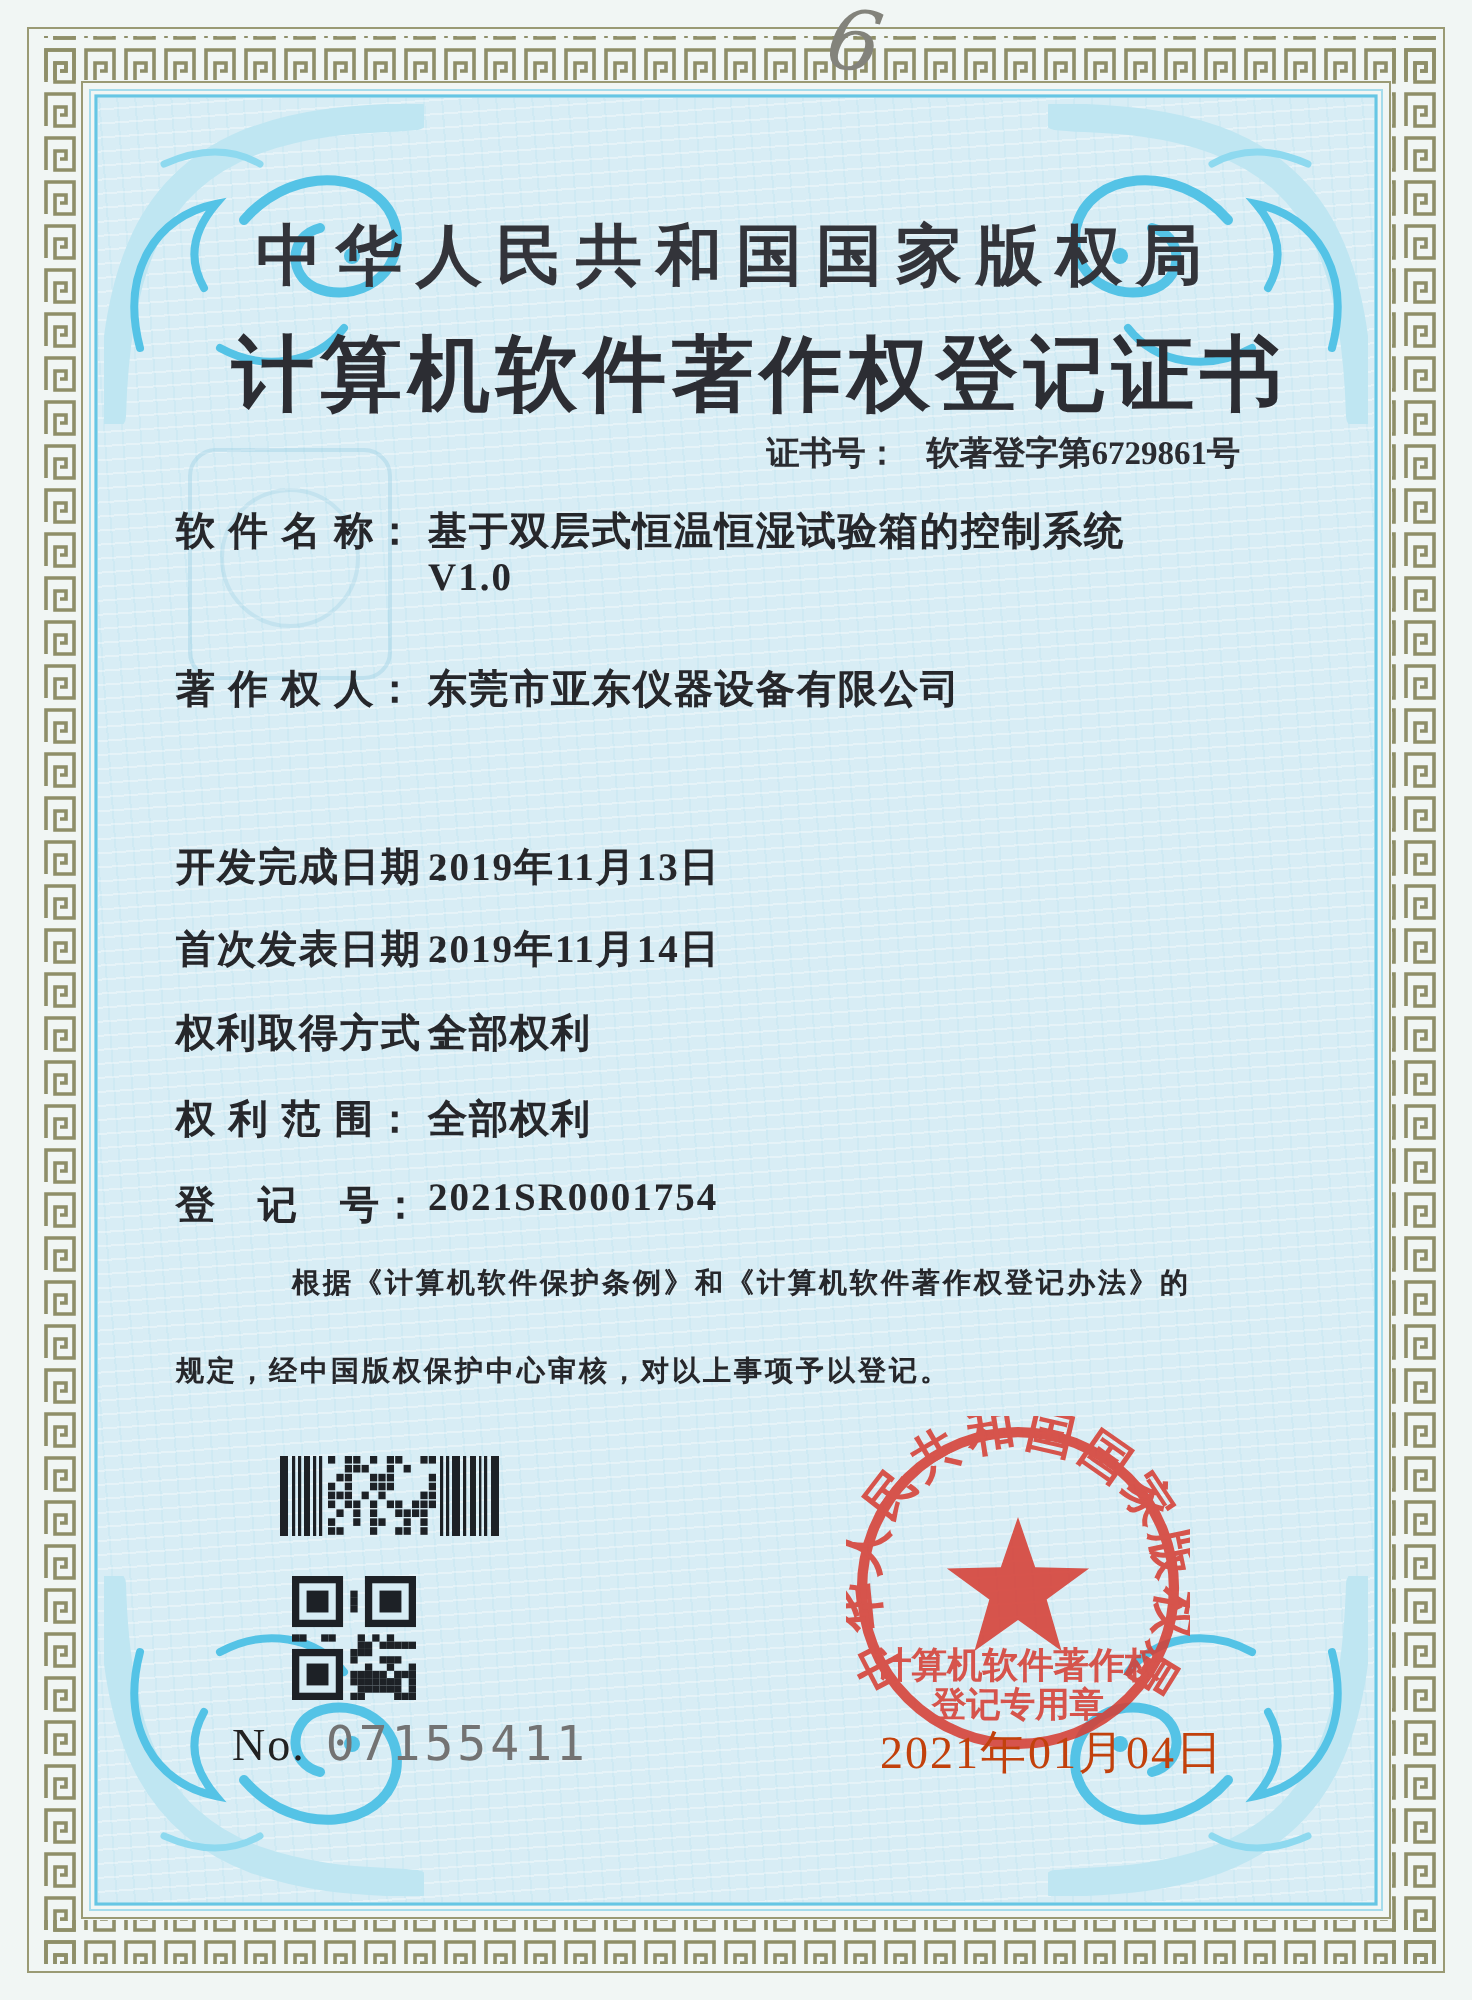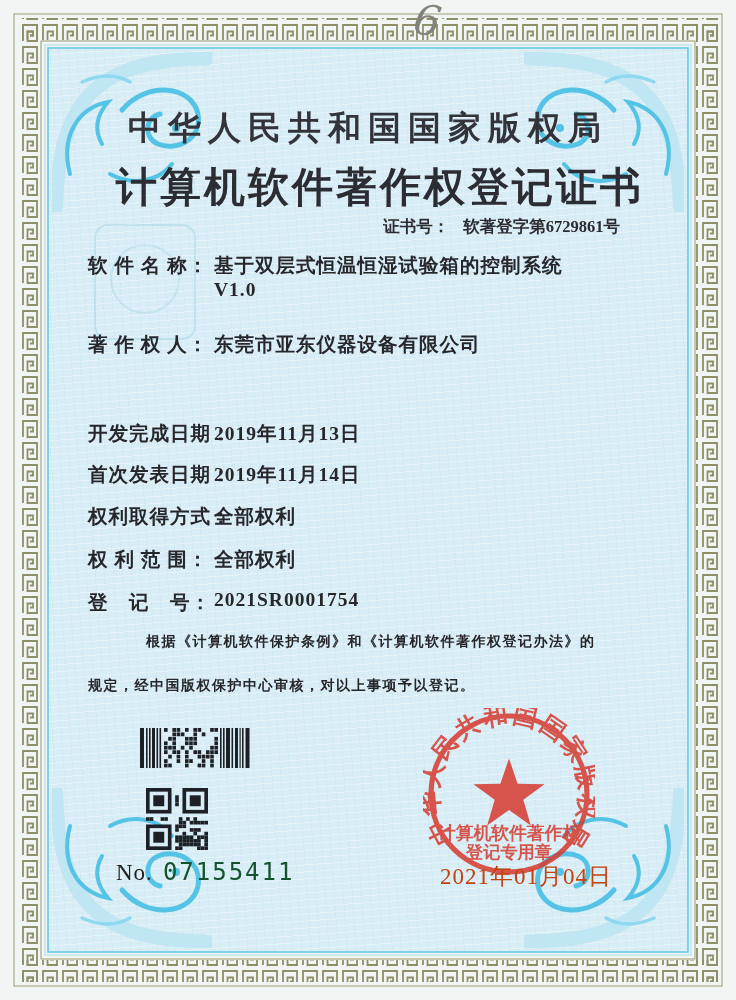--- a/index.html
+++ b/index.html
@@ -42,21 +42,21 @@
     position:absolute; left:88px; white-space:nowrap;
     font-size:14px; font-weight:bold; letter-spacing:1.5px; color:#26272b;
   }
   .indent{padding-left:58px;}
   .barcode{position:absolute; left:140px; top:727px;}
   .qr{position:absolute; left:146px; top:788px;}
   .serial{position:absolute; left:116px; top:858px; font-size:23px; color:#222;}
   .serial .no{letter-spacing:1px;}
   .serial .num{
     font-family:"DejaVu Sans Mono","Liberation Mono",monospace;
-    color:#14532d; font-size:24px; letter-spacing:2px; margin-left:10px;
+    color:#737373; font-size:24px; letter-spacing:2px; margin-left:10px;
   }
   .seal{position:absolute; left:423px; top:708px; opacity:.88;}
   .seal-date{
     position:absolute; left:440px; top:861px; font-size:23px; font-weight:normal;
     letter-spacing:1px; color:#c2410c;
   }
   .watermark{
     position:absolute; left:94px; top:224px; width:98px; height:112px;
     border:2px solid rgba(150,205,225,.38); border-radius:14px;
   }

